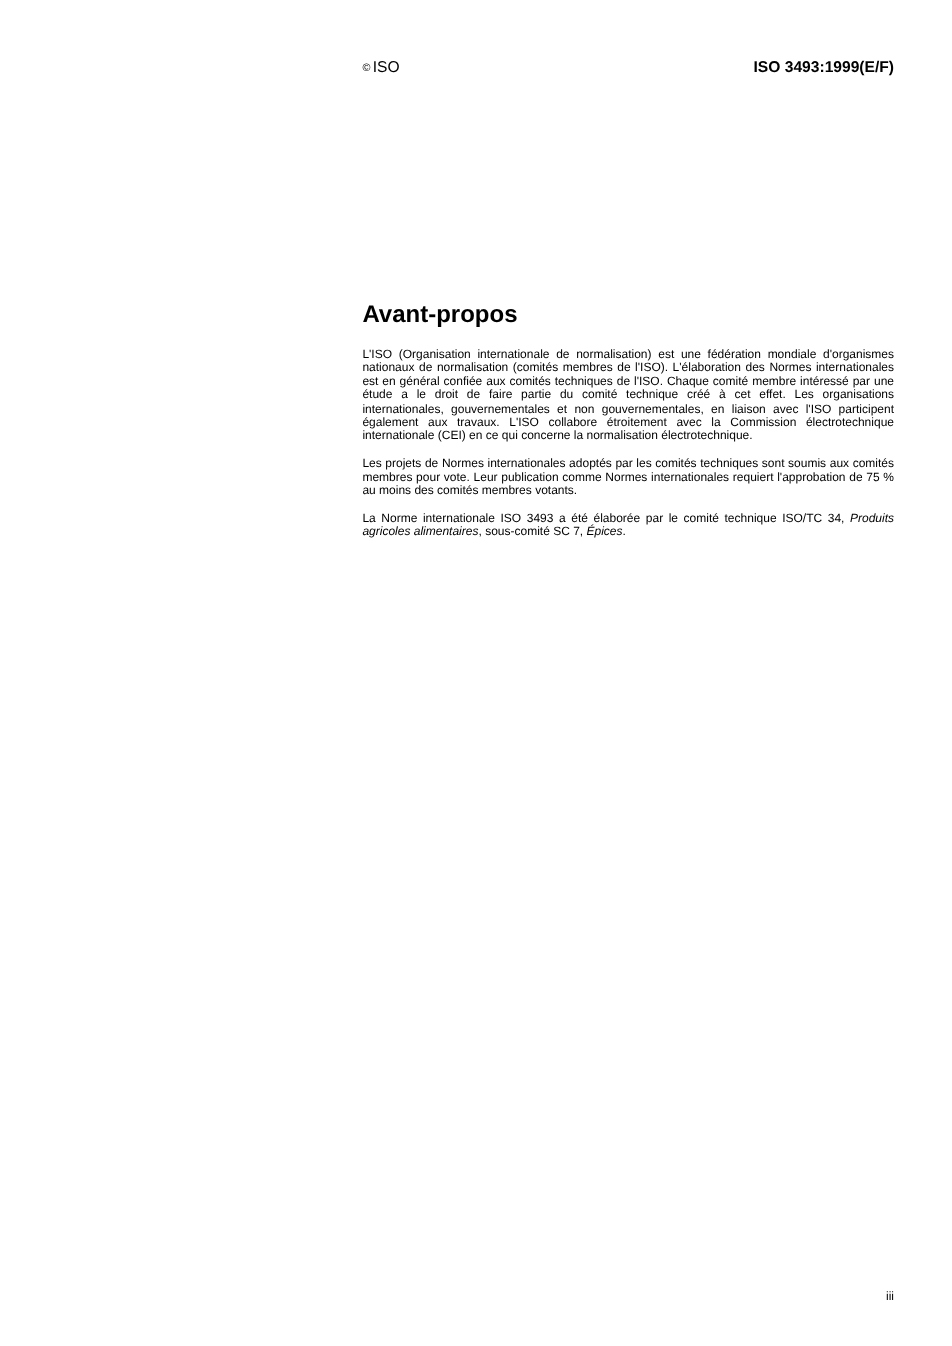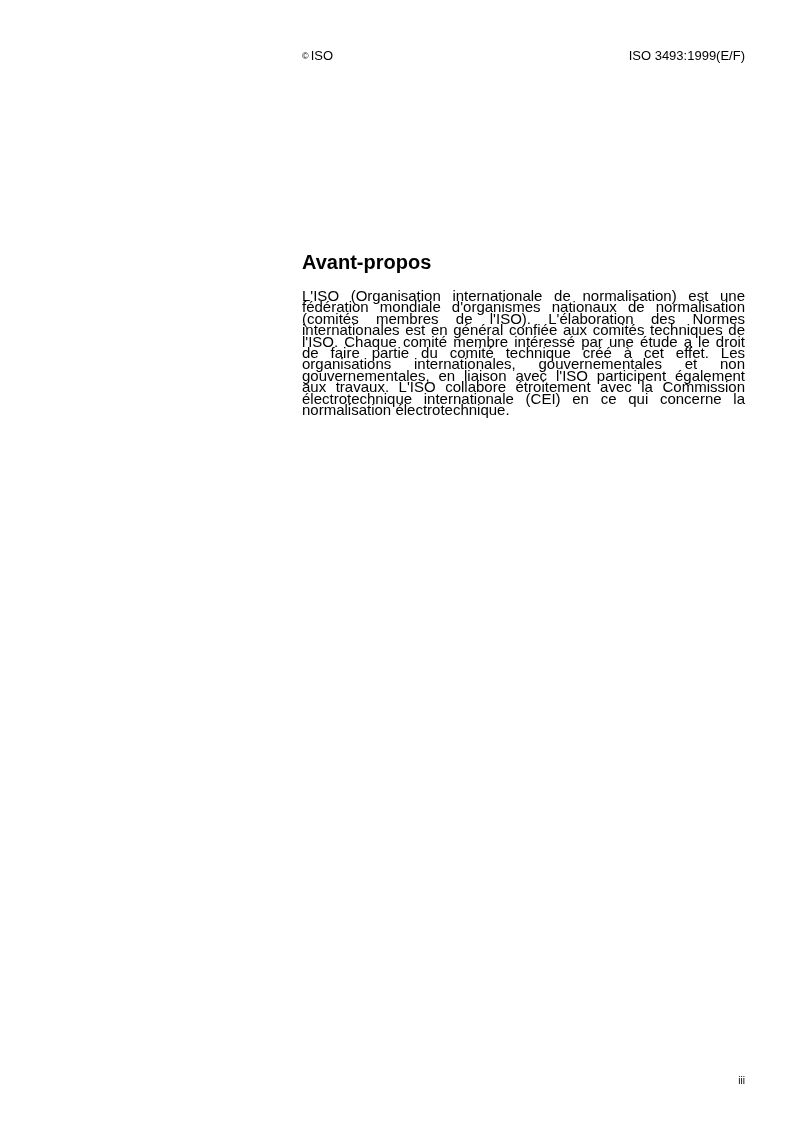--- a/index.html
+++ b/index.html
@@ -40,36 +40,36 @@
       font-size: 9px;
       vertical-align: 1px;
       margin-right: 2px;
     }
     .header-right {
       position: absolute;
       right: 0;
       top: 0;
       font-size: 13px;
       line-height: 16px;
-      font-weight: normal;
+      font-weight: bold;
     }
     .content {
       position: absolute;
       left: 302px;
       top: 251px;
       width: 443px;
     }
     h1 {
       font-size: 20px;
       font-weight: bold;
       margin: 0 0 17px 0;
       line-height: 22px;
     }
     p {
-      font-size: 15px;
+      font-size: 10px;
       line-height: 11.4px;
       text-align: justify;
       margin: 0 0 11.4px 0;
       hyphens: manual;
     }
     em { font-style: italic; }
     .footer-page {
       position: absolute;
       right: 48px;
       top: 1074px;
@@ -87,19 +87,21 @@
       <span class="copy">©</span><span>ISO</span>
     </div>
     <div class="header-right">ISO 3493:1999(E/F)</div>
   </div>
 
   <div class="content">
     <h1>Avant-propos</h1>
 
     <p>L'ISO (Organisation internationale de normalisation) est une fédération mondiale d'organismes nationaux de normalisation (comités membres de l'ISO). L'élaboration des Normes internationales est en général confiée aux comités techniques de l'ISO. Chaque comité membre intéressé par une étude a le droit de faire partie du comité technique créé à cet effet. Les organisations internationales, gouvernementales et non gouvernementales, en liaison avec l'ISO participent également aux travaux. L'ISO collabore étroitement avec la Commission électrotechnique internationale (CEI) en ce qui concerne la normalisation électrotechnique.</p>
 
+    <p>Les projets de Normes internationales adoptés par les comités techniques sont soumis aux comités membres pour vote. Leur publication comme Normes internationales requiert l'approbation de 75 % au moins des comi­tés membres votants.</p>
 
+    <p><span>La Norme internationale ISO 3493 a été élaborée par le comité technique ISO/TC 34, </span><em>Produits agricoles alimentaires</em><span>, sous-comité SC 7, </span><em>Épices</em><span>.</span></p>
 
   </div>
 
   <div class="footer-page">iii</div>
 
 </div>
 
 </body></html>

